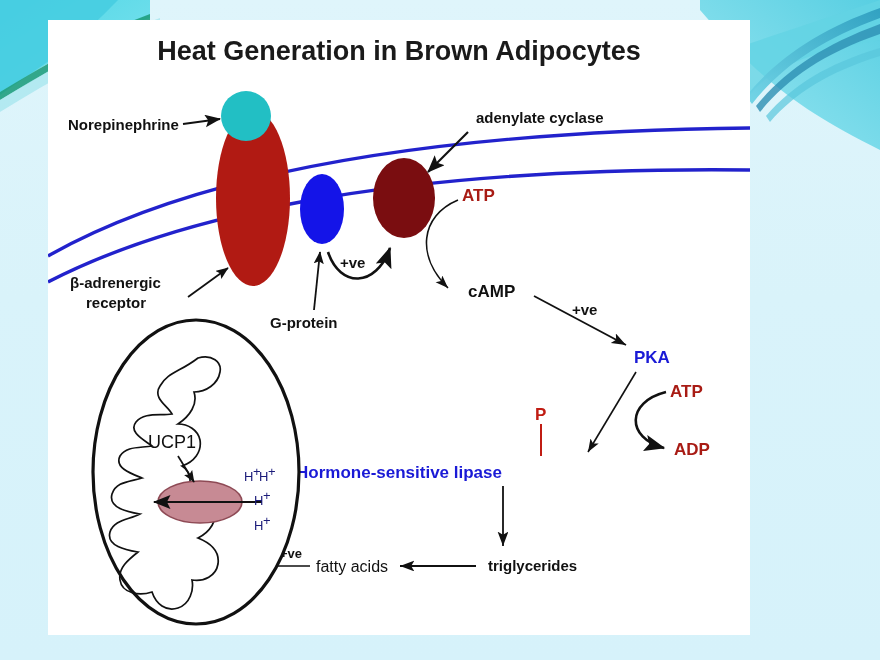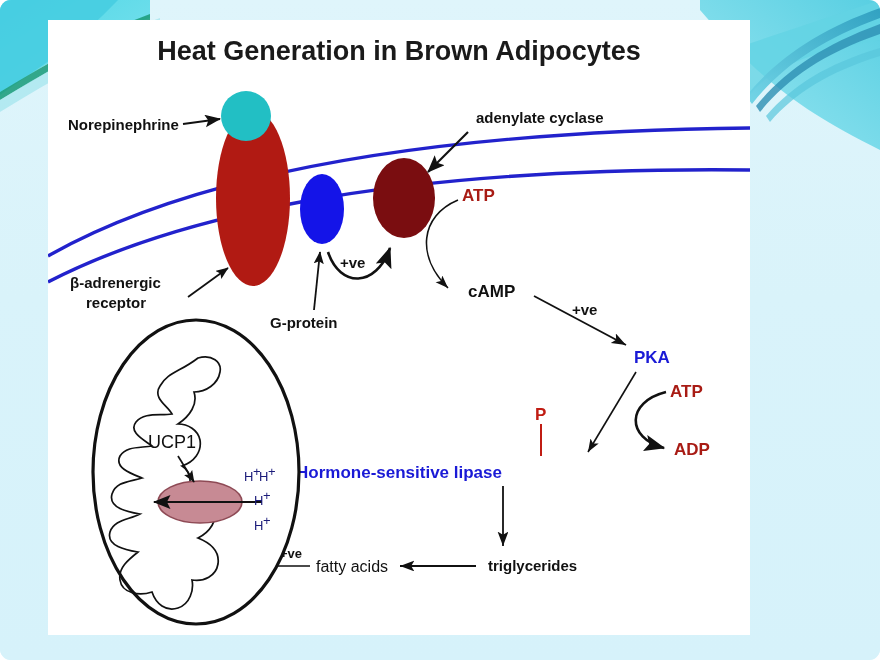--- a/index.html
+++ b/index.html
@@ -7,21 +7,20 @@
     padding: 0;
     background: #ffffff;
   }
   #slide {
     position: relative;
     width: 880px;
     height: 660px;
     overflow: hidden;
     background: #d9f4fb;
     font-family: "Liberation Sans", sans-serif;
-    border-radius: 11px;
   }
   
   .bg-base {
     position: absolute;
     inset: 0;
     background: linear-gradient(180deg, #dff5fb 0%, #d9f3fa 45%, #d6f2fa 100%);
   }
   .bg-svg { position: absolute; inset: 0; }
 
   

